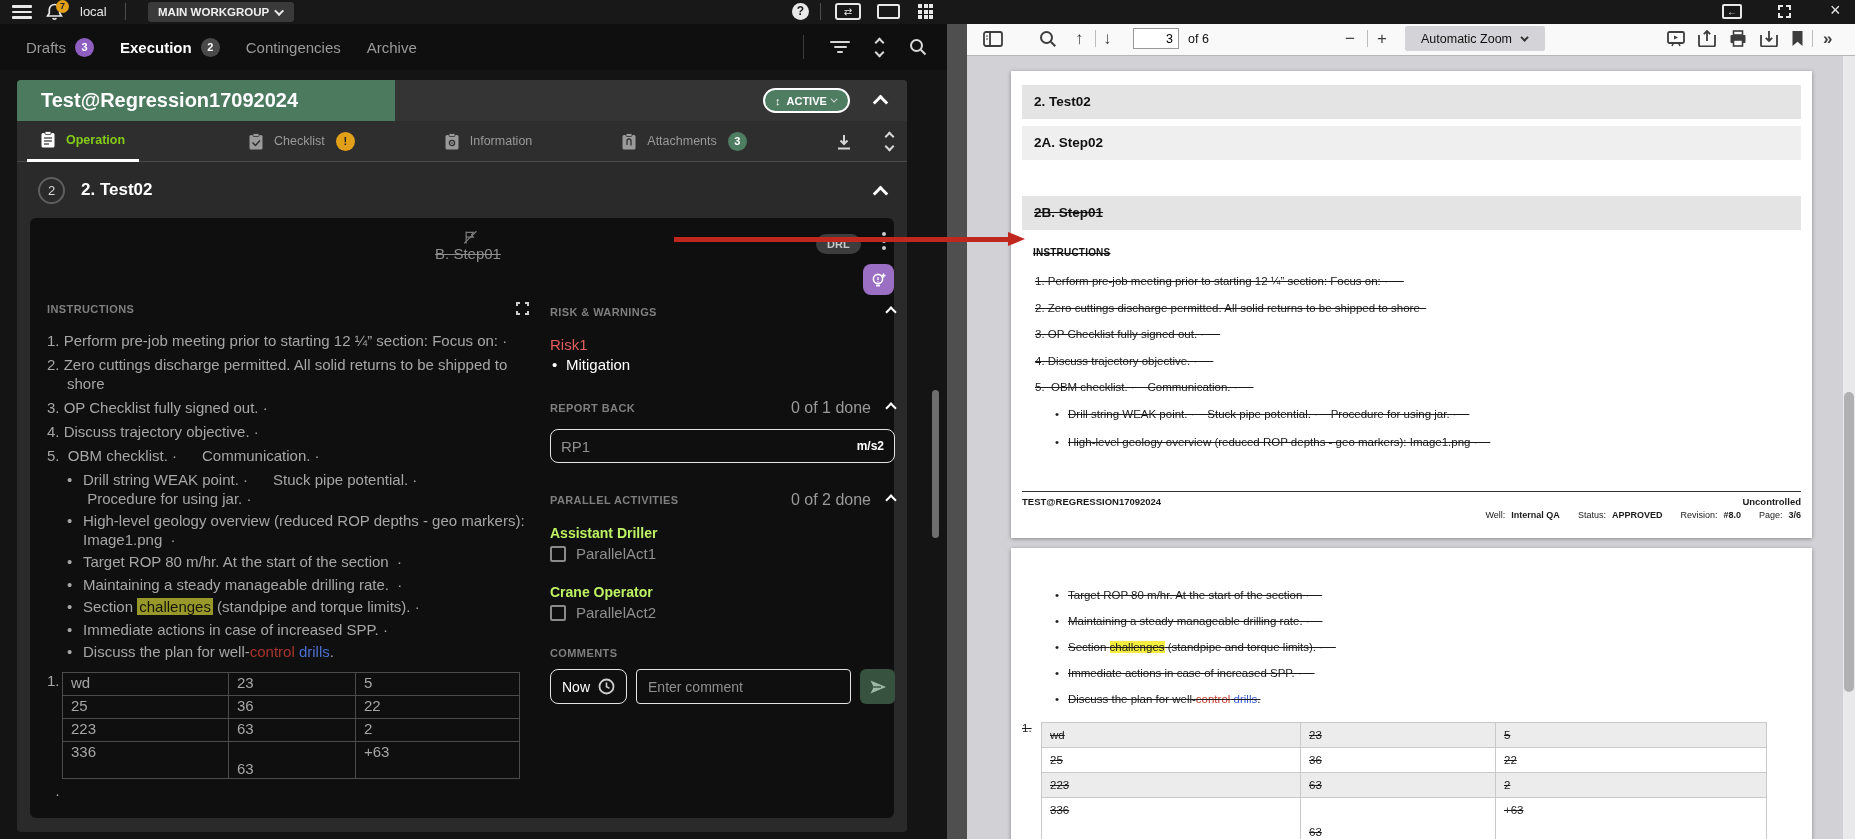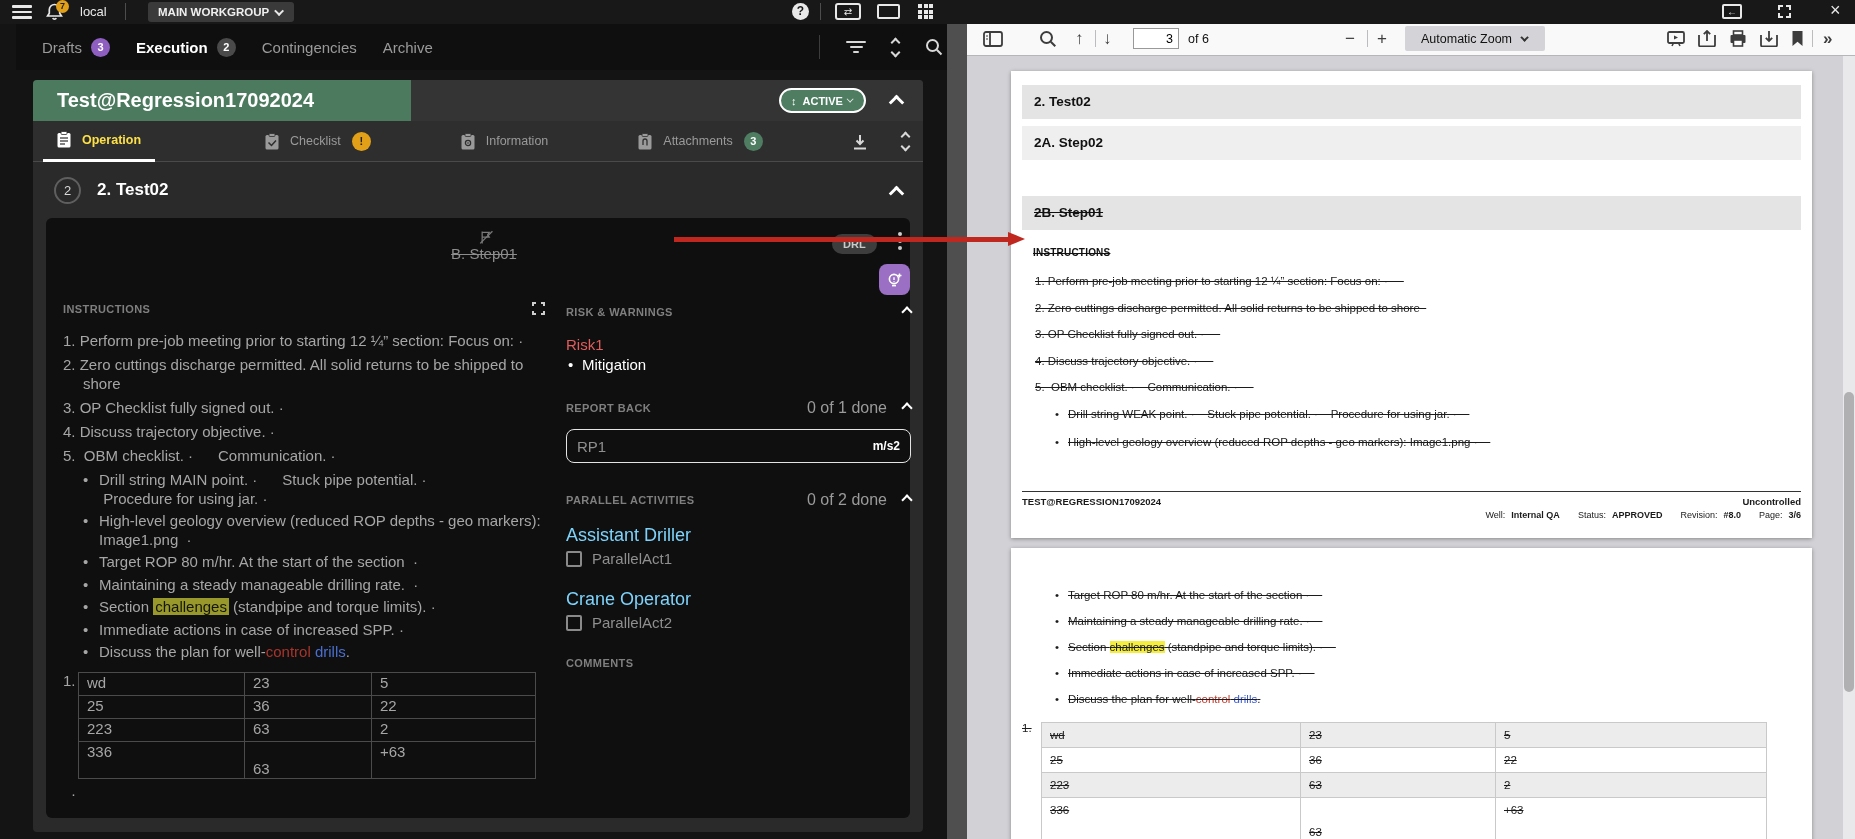--- a/index.html
+++ b/index.html
@@ -31,21 +31,21 @@
     border-radius:2px; color:#e8e8e8; font-size:10px; line-height:11px; text-align:center; }
   .wfull { position:absolute; left:1778px; top:5px; width:13px; height:13px; }
   .wfull i { position:absolute; width:5px; height:5px; border:2px solid #e8e8e8; }
   .wfull i:nth-child(1){left:0;top:0;border-right:none;border-bottom:none;}
   .wfull i:nth-child(2){right:0;top:0;border-left:none;border-bottom:none;}
   .wfull i:nth-child(3){left:0;bottom:0;border-right:none;border-top:none;}
   .wfull i:nth-child(4){right:0;bottom:0;border-left:none;border-top:none;}
   .wclose { position:absolute; left:1830px; top:0px; color:#e8e8e8; font-size:18px; cursor:pointer; }
 
   
-  #left-panel { position:absolute; left:16px; top:24px; width:947px; height:815px; background:#141414; }
+  #left-panel { position:absolute; left:0; top:24px; width:947px; height:815px; background:#141414; }
   #tabs-row { position:absolute; left:0; top:0; width:947px; height:46px; background:#0f0f0f;
     display:flex; align-items:center; }
   .tab { font-size:15px; color:#9a9a9a; margin-left:26px; display:flex; align-items:center; gap:9px; cursor:pointer; }
   .tab.active { color:#fff; font-weight:bold; }
   .cbadge { min-width:19px; height:19px; border-radius:10px; color:#fff; font-size:11px; font-weight:bold;
     display:inline-flex; align-items:center; justify-content:center; padding:0 5px; }
   .tr-icons { position:absolute; right:20px; top:0; height:46px; display:flex; align-items:center; gap:26px; }
   .vdiv2 { width:1px; height:24px; background:#3c3c3c; }
   .funnel span { display:block; height:2.5px; background:#d8d8d8; margin:2.5px auto; border-radius:1px; }
   .sorti { display:flex; flex-direction:column; gap:3px; align-items:center; cursor:pointer; }
@@ -58,21 +58,21 @@
     border-radius:14px; color:#fff; font-size:11px; font-weight:bold; display:flex; align-items:center; gap:6px;
     padding:0 10px; cursor:pointer; }
   .updn { font-size:11px; font-weight:normal; }
   .coll-chev { position:absolute; width:11px; height:11px; border-left:3px solid #fff; border-top:3px solid #fff;
     transform:rotate(45deg); cursor:pointer; }
 
   #subtabs { position:absolute; left:0; top:41px; width:890px; height:41px; background:#2e2e2e;
     border-bottom:1px solid #4a4a4a; display:flex; align-items:center; }
   .stab { display:flex; align-items:center; gap:11px; height:41px; padding:0 14px; color:#9a9a9a;
     font-size:12.5px; cursor:pointer; }
-  .stab.active { color:#fde047; font-weight:bold; border-bottom:3px solid #fff; }
+  .stab.active { color:#84cc16; font-weight:bold; border-bottom:3px solid #fff; }
   .st-icons { position:absolute; right:14px; top:0; height:41px; display:flex; align-items:center; gap:34px; }
 
   #section-row { position:absolute; left:0; top:86px; width:890px; height:48px; display:flex; align-items:center; }
   .num-ring { width:27px; height:27px; border-radius:50%; border:2px solid #5f5f5f; color:#d8d8d8; font-size:13px;
     display:flex; align-items:center; justify-content:center; margin-left:21px; }
   .sec-title { color:#fff; font-size:17px; font-weight:bold; margin-left:16px; }
 
   #step-card { position:absolute; left:13px; top:138px; width:864px; height:600px; background:#0f0f0f; border-radius:6px; }
   #step-head { position:absolute; left:0; top:12px; width:864px; height:32px; display:flex; align-items:center;flex-direction:column; }
   .step-title { color:#8d8d8d; font-size:15px; text-decoration:line-through; margin-left:12px; }
@@ -117,21 +117,21 @@
   .risk-name { color:#e25d5d; font-size:15px; margin-top:18px; }
   .mitig { color:#fff; font-size:15px; margin-top:3px; padding-left:16px; position:relative; }
   .mitig::before { content:"•"; position:absolute; left:2px; }
   .mt26 { margin-top:26px; } .mt28 { margin-top:28px; }
   .rb-field { margin-top:12px; height:34px; border:1px solid #e4e4e4; border-radius:8px; display:flex;
     align-items:center; padding:0 10px; }
   .rb-field input { flex:1; background:transparent; border:none; outline:none; color:#d0d0d0; font-size:15px;
     font-family:inherit; }
   .rb-field input::placeholder { color:#8f8f8f; }
   .unit { color:#fff; font-size:12px; font-weight:bold; }
-  .role { color:#7dd3fc; font-size:18px; font-weight:normal; margin-top:16px; }
+  .role { color:#bef264; font-size:14px; font-weight:bold; margin-top:16px; }
   .chk-row { display:flex; align-items:center; gap:10px; margin-top:4px; }
   .chkbox { width:16px; height:16px; border:2px solid #8a8a8a; border-radius:2px; cursor:pointer; }
   .chk-lbl { color:#8f8f8f; font-size:15px; }
   .cm-row { display:flex; align-items:center; gap:9px; margin-top:10px; }
   .now-btn { height:35px; border:1px solid #e4e4e4; border-radius:8px; background:transparent; color:#fff;
     font-size:14px; display:flex; align-items:center; gap:8px; padding:0 11px; cursor:pointer; }
   .cm-input { flex:1; height:35px; border:1px solid #e4e4e4; border-radius:4px; background:transparent;
     color:#d0d0d0; font-size:14px; padding:0 11px; outline:none; font-family:inherit; }
   .cm-input::placeholder { color:#8f8f8f; }
   .send-btn { width:35px; height:35px; background:#37523f; border:none; border-radius:6px; display:flex;
@@ -378,21 +378,21 @@
             </span>
         </div>
         <ol class="ins-list">
           <li class="pw">1. Perform pre-job meeting prior to starting 12 ¼” section: Focus on: ·</li>
           <li class="pw">2. Zero cuttings discharge permitted. All solid returns to be shipped to shore</li>
           <li class="pw">3. OP Checklist fully signed out. ·</li>
           <li class="pw">4. Discuss trajectory objective. ·</li>
           <li class="pw">5.  OBM checklist. ·      Communication. ·</li>
         </ol>
         <ul class="ins-bul">
-          <li class="pw">Drill string MAIN point. ·      Stuck pipe potential. ·
+          <li class="pw">Drill string WEAK point. ·      Stuck pipe potential. ·
  Procedure for using jar. ·</li>
           <li class="pw">High-level geology overview (reduced ROP depths - geo markers): Image1.png  ·</li>
           <li class="pw">Target ROP 80 m/hr. At the start of the section  ·</li>
           <li class="pw">Maintaining a steady manageable drilling rate.  ·</li>
           <li class="pw"><span>Section </span><span class="hl-left">challenges</span><span> (standpipe and torque limits). ·</span></li>
           <li class="pw">Immediate actions in case of increased SPP. ·</li>
           <li class="pw"><span>Discuss the plan for well-</span><span class="red-l">control</span><span class="blue-l"> drills</span><span>.</span></li>
         </ul>
         <div class="tblrow">
           <span class="mk">1.</span>
@@ -456,20 +456,36 @@
           <span class="chkbox"></span>
           <span class="chk-lbl">ParallelAct1</span>
         </div>
         <div class="role" style="margin-top:22px">Crane Operator</div>
         <div class="chk-row">
           <span class="chkbox"></span>
           <span class="chk-lbl">ParallelAct2</span>
         </div>
 
         <div class="slabel mt26">COMMENTS</div>
+        <div class="cm-row">
+          <button class="now-btn">
+            <span>Now</span>
+            <svg width="17" height="17" viewBox="0 0 17 17">
+                <circle cx="8.5" cy="8.5" r="7" fill="none" stroke="#cfcfcf" stroke-width="1.8"></circle>
+                <path d="M8.5 4.5v4.3l3 1.6" fill="none" stroke="#cfcfcf" stroke-width="1.6"></path>
+              </svg>
+          </button>
+          <input class="cm-input" type="text" placeholder="Enter comment" style="">
+          <button class="send-btn">
+            <svg width="18" height="16" viewBox="0 0 18 16">
+                <path d="M1.5 14.5L17 8 1.5 1.5l3.2 6.5-3.2 6.5z" fill="#9fb9a6"></path>
+                <line x1="4.7" y1="8" x2="12" y2="8" stroke="#37523f" stroke-width="1.4"></line>
+              </svg>
+          </button>
+        </div>
       </div>
     </div>
   </div>
 
   <div class="lscroll"></div>
 </div>
 
 <div id="splitter"></div>
 
 <div id="pdf">

